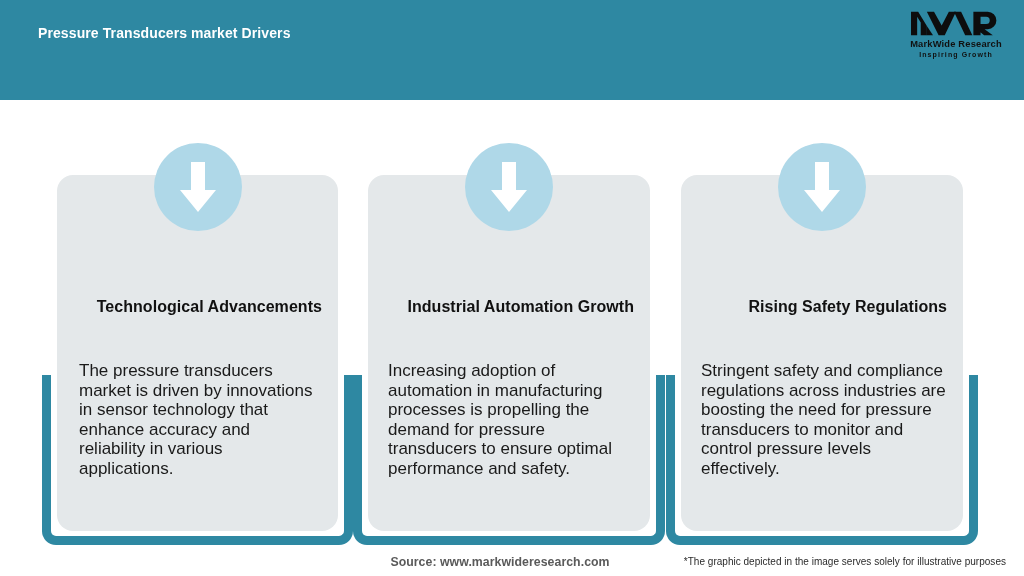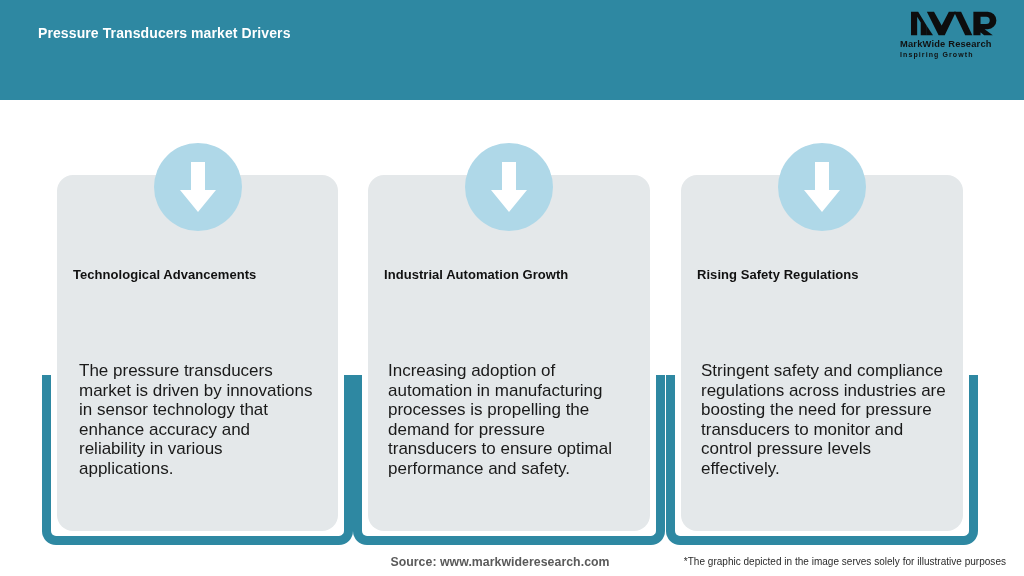--- a/index.html
+++ b/index.html
@@ -40,20 +40,21 @@
     white-space: nowrap;
   }
 
   
   .logo {
     position: absolute;
     right: 12px;
     top: 8px;
     width: 112px;
     height: 58px;
+    text-align: center;
   }
   .logo-mark {
     display: block;
     margin: 0 auto;
     width: 92px;
     height: 30px;
   }
   .logo-name {
     display: block;
     font-size: 9.3px;
@@ -130,23 +131,23 @@
     transform: translate(-50%, -50%);
     width: 42px;
     height: 54px;
     display: block;
   }
 
   .card-title {
     position: absolute;
     left: 16px;
     right: 16px;
-    top: 88px;
-    text-align: left;
-    font-size: 13px;
+    top: 120px;
+    text-align: right;
+    font-size: 16px;
     font-weight: bold;
     color: #111111;
     line-height: 24px;
     letter-spacing: 0.05px;
   }
   .card-body {
     position: absolute;
     left: 22px;
     right: 18px;
     top: 186px;

